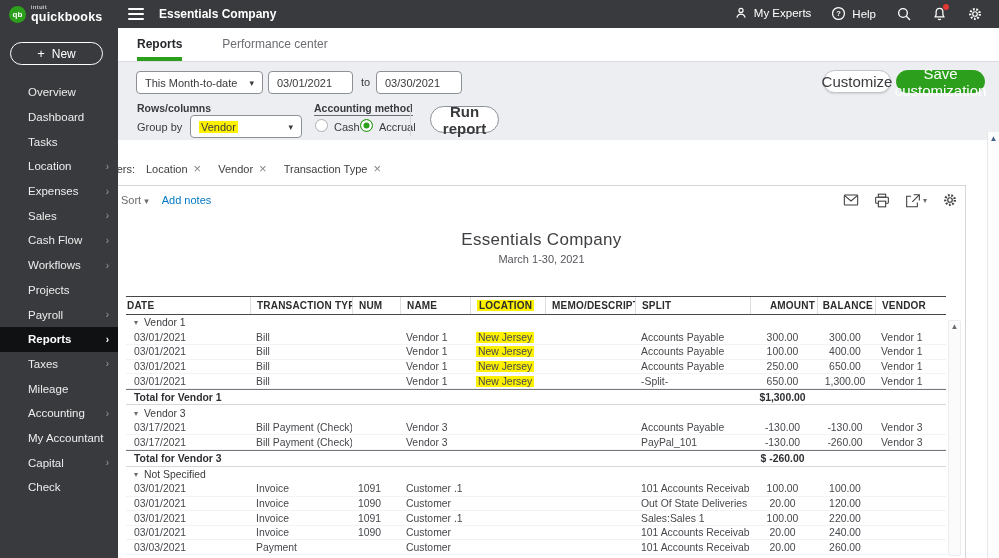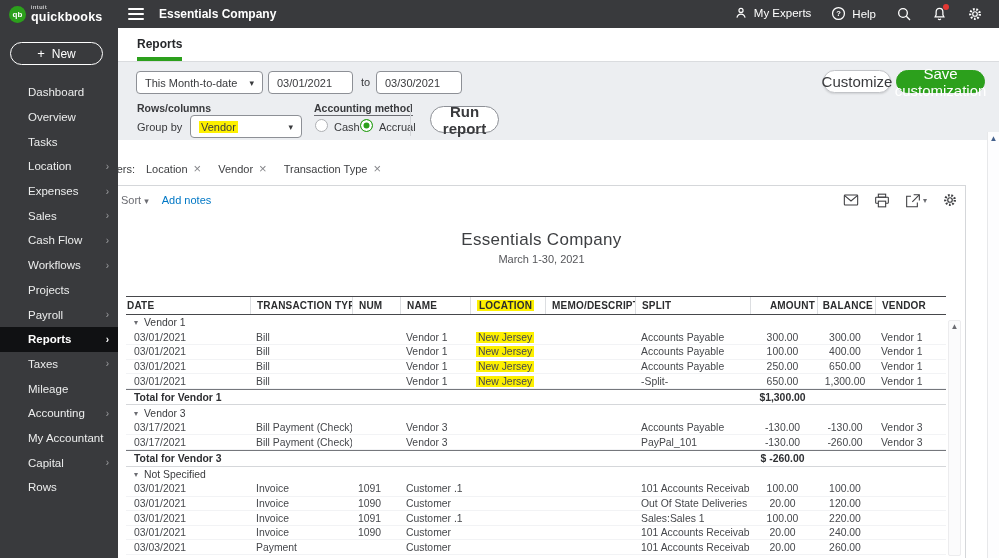--- a/index.html
+++ b/index.html
@@ -158,24 +158,24 @@
   </div>
 </div>
 
 <div class="sidebar">
   <button class="new-btn">
     <span class="new-plus">+</span>
     <span>New</span>
   </button>
   <div class="nav" id="sidebar-nav">
       <div class="nav-item">
+        <span>Overview</span>
+      </div>
+      <div class="nav-item">
         <span>Dashboard</span>
-      </div>
-      <div class="nav-item">
-        <span>Overview</span>
       </div>
       <div class="nav-item">
         <span>Tasks</span>
       </div>
       <div class="nav-item">
         <span>Location</span>
         <span class="chev">›</span>
       </div>
       <div class="nav-item">
         <span>Expenses</span>
@@ -216,29 +216,30 @@
         <span class="chev">›</span>
       </div>
       <div class="nav-item">
         <span>My Accountant</span>
       </div>
       <div class="nav-item">
         <span>Capital</span>
         <span class="chev">›</span>
       </div>
       <div class="nav-item">
-        <span>Rows</span>
+        <span>Check</span>
       </div>
     </div>
 </div>
 
 <div class="main">
 
   <div class="tabbar">
     <div class="tab active">Reports</div>
+    <div class="tab">Performance center</div>
   </div>
 
   <div class="controls">
     <div class="ctrl-select" style="left:18px; top:9px; width:127px;">
       <span>This Month-to-date</span>
         <span class="caret">▾</span>
     </div>
     <div class="ctrl-input" style="left:150px; top:9px; width:85px;">03/01/2021</div>
     <span class="to-label" style="left:243px; top:14px;">to</span>
     <div class="ctrl-input" style="left:258px; top:9px; width:86px;">03/30/2021</div>

